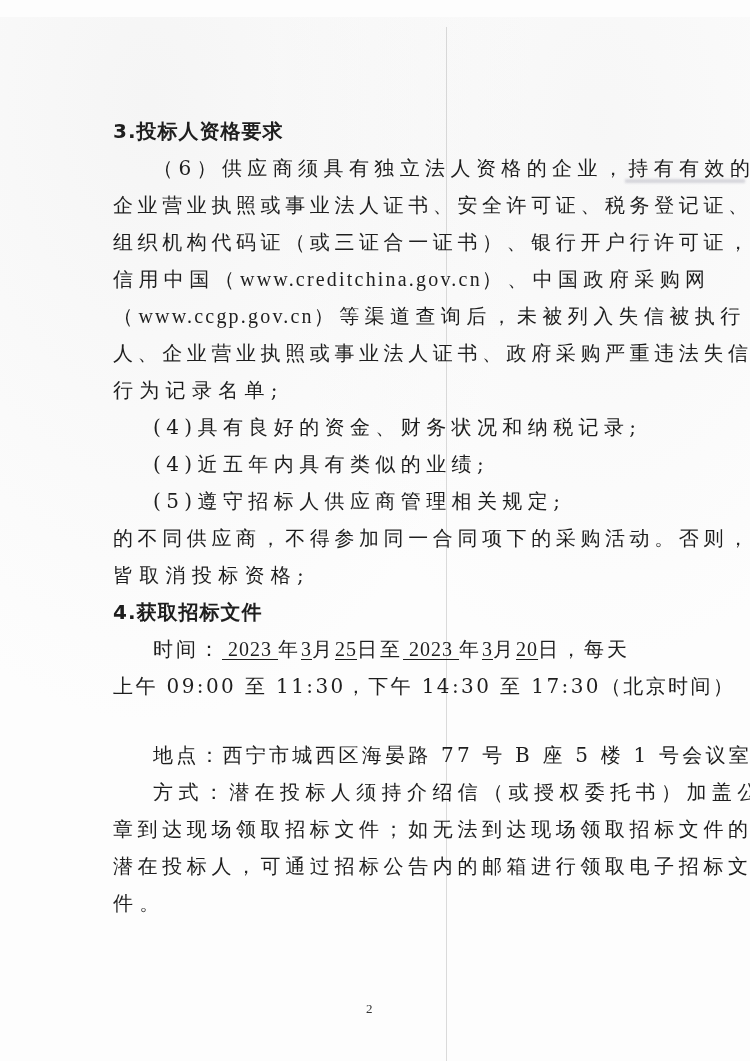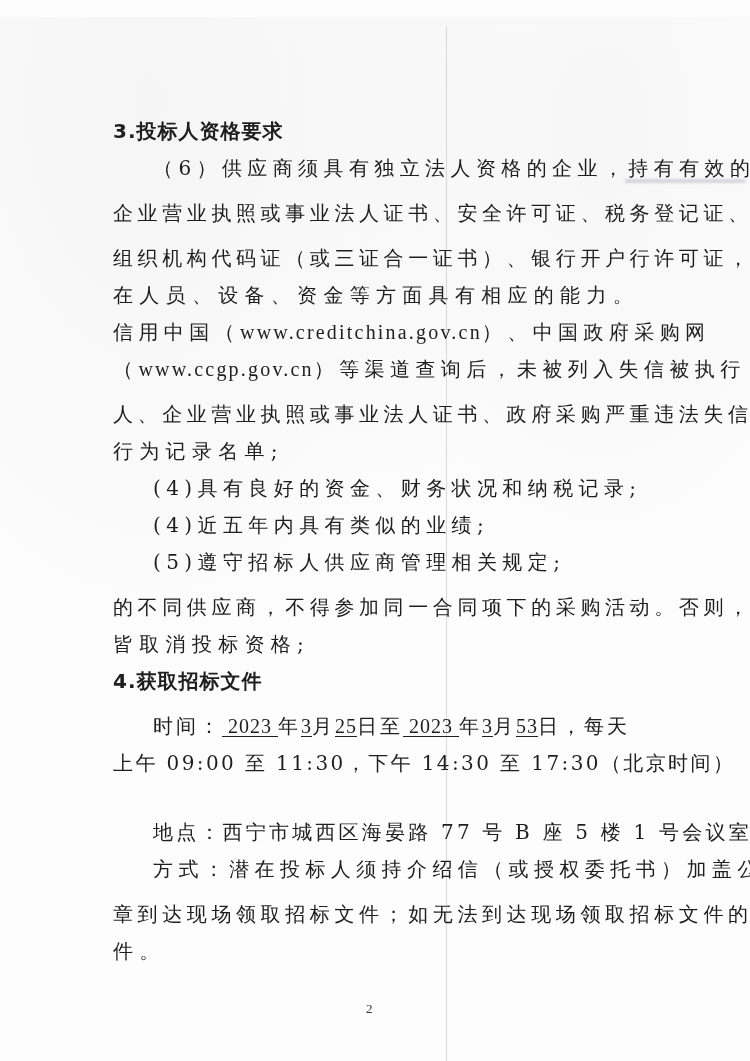--- a/index.html
+++ b/index.html
@@ -55,21 +55,21 @@
       letter-spacing: 6.3px;
     }
     .heading {
       font-family: "DejaVu Sans", "Liberation Sans", sans-serif;
       font-weight: bold;
       letter-spacing: 1px;
       font-size: 20px;
     }
     .indent { padding-left: 40px; }
     .tight { letter-spacing: 5.4px; }
-    .tighter { letter-spacing: 4.6px; margin-top: 8px; }
+    .tighter { letter-spacing: 4.6px; }
     .url {
       font-family: "Liberation Serif", "DejaVu Serif", serif;
       letter-spacing: 2.2px;
     }
     .u {
       text-decoration: underline;
       text-underline-offset: 3px;
       text-decoration-thickness: 1px;
     }
     .num {
@@ -93,21 +93,20 @@
   <div class="scan-smudge"></div>
 
   <div class="content">
 
     <div class="line heading">3.投标人资格要求</div>
 
     <div>
       <div class="line indent tight">（6）供应商须具有独立法人资格的企业，持有有效的</div>
       <div class="line tighter">企业营业执照或事业法人证书、安全许可证、税务登记证、</div>
       <div class="line tighter">组织机构代码证（或三证合一证书）、银行开户行许可证，</div>
-      <div class="line">在人员、设备、资金等方面具有相应的能力。</div>
     </div>
 
     <div>
       <div class="line tight">
         <span>信用中国（</span><span class="url">www.creditchina.gov.cn</span><span>）、中国政府采购网</span>
       </div>
       <div class="line tight">
         <span>（</span><span class="url">www.ccgp.gov.cn</span><span>）等渠道查询后，未被列入失信被执行</span>
       </div>
       <div class="line tighter">人、企业营业执照或事业法人证书、政府采购严重违法失信</div>
@@ -120,29 +119,30 @@
 
     <div>
       <div class="line tighter">的不同供应商，不得参加同一合同项下的采购活动。否则，</div>
       <div class="line">皆取消投标资格;</div>
     </div>
 
     <div class="line heading">4.获取招标文件</div>
 
     <div>
       <div class="line indent tighter" style="letter-spacing:3px;">
-        <span>时间：</span><span class="u num"> 2023 </span><span>年</span><span class="u num">3</span><span>月</span><span class="u num">25</span><span>日至</span><span class="u num"> 2023 </span><span>年</span><span class="u num">3</span><span>月</span><span class="u num">53</span><span>日，每天</span>
+        <span>时间：</span><span class="u num"> 2023 </span><span>年</span><span class="u num">3</span><span>月</span><span class="u num">25</span><span>日至</span><span class="u num"> 2023 </span><span>年</span><span class="u num">3</span><span>月</span><span class="u num">20</span><span>日，每天</span>
       </div>
       <div class="line" style="letter-spacing:2.4px;">上午 09:00 至 11:30，下午 14:30 至 17:30（北京时间）</div>
     </div>
 
     <div class="line indent" style="letter-spacing:3.2px;margin-top:32px;">地点：西宁市城西区海晏路 77 号 B 座 5 楼 1 号会议室</div>
 
     <div>
       <div class="line indent tight">方式：潜在投标人须持介绍信（或授权委托书）加盖公</div>
       <div class="line tighter">章到达现场领取招标文件；如无法到达现场领取招标文件的</div>
+      <div class="line tighter">潜在投标人，可通过招标公告内的邮箱进行领取电子招标文</div>
       <div class="line">件。</div>
     </div>
 
   </div>
 
   <div class="page-number">2</div>
 </div>
 
 </body></html>

